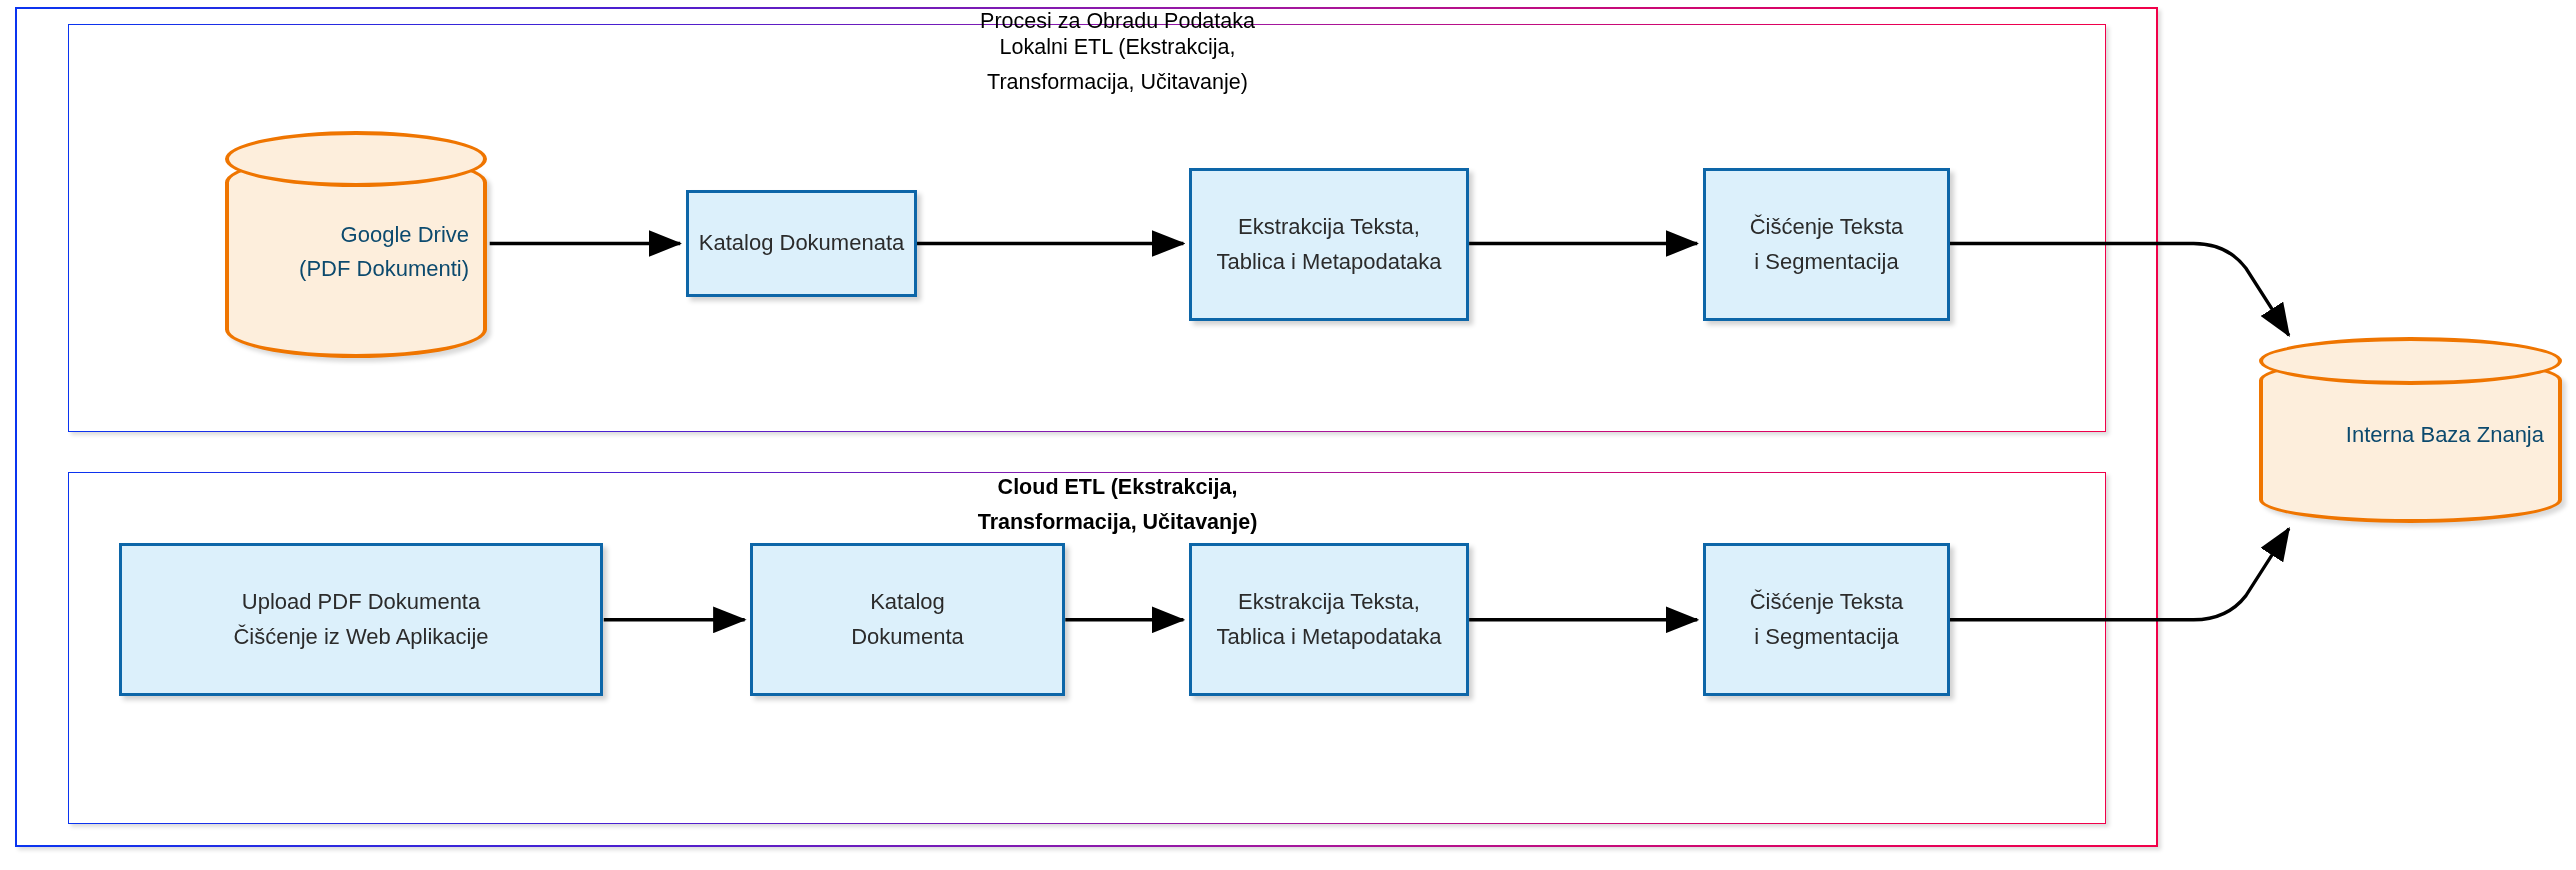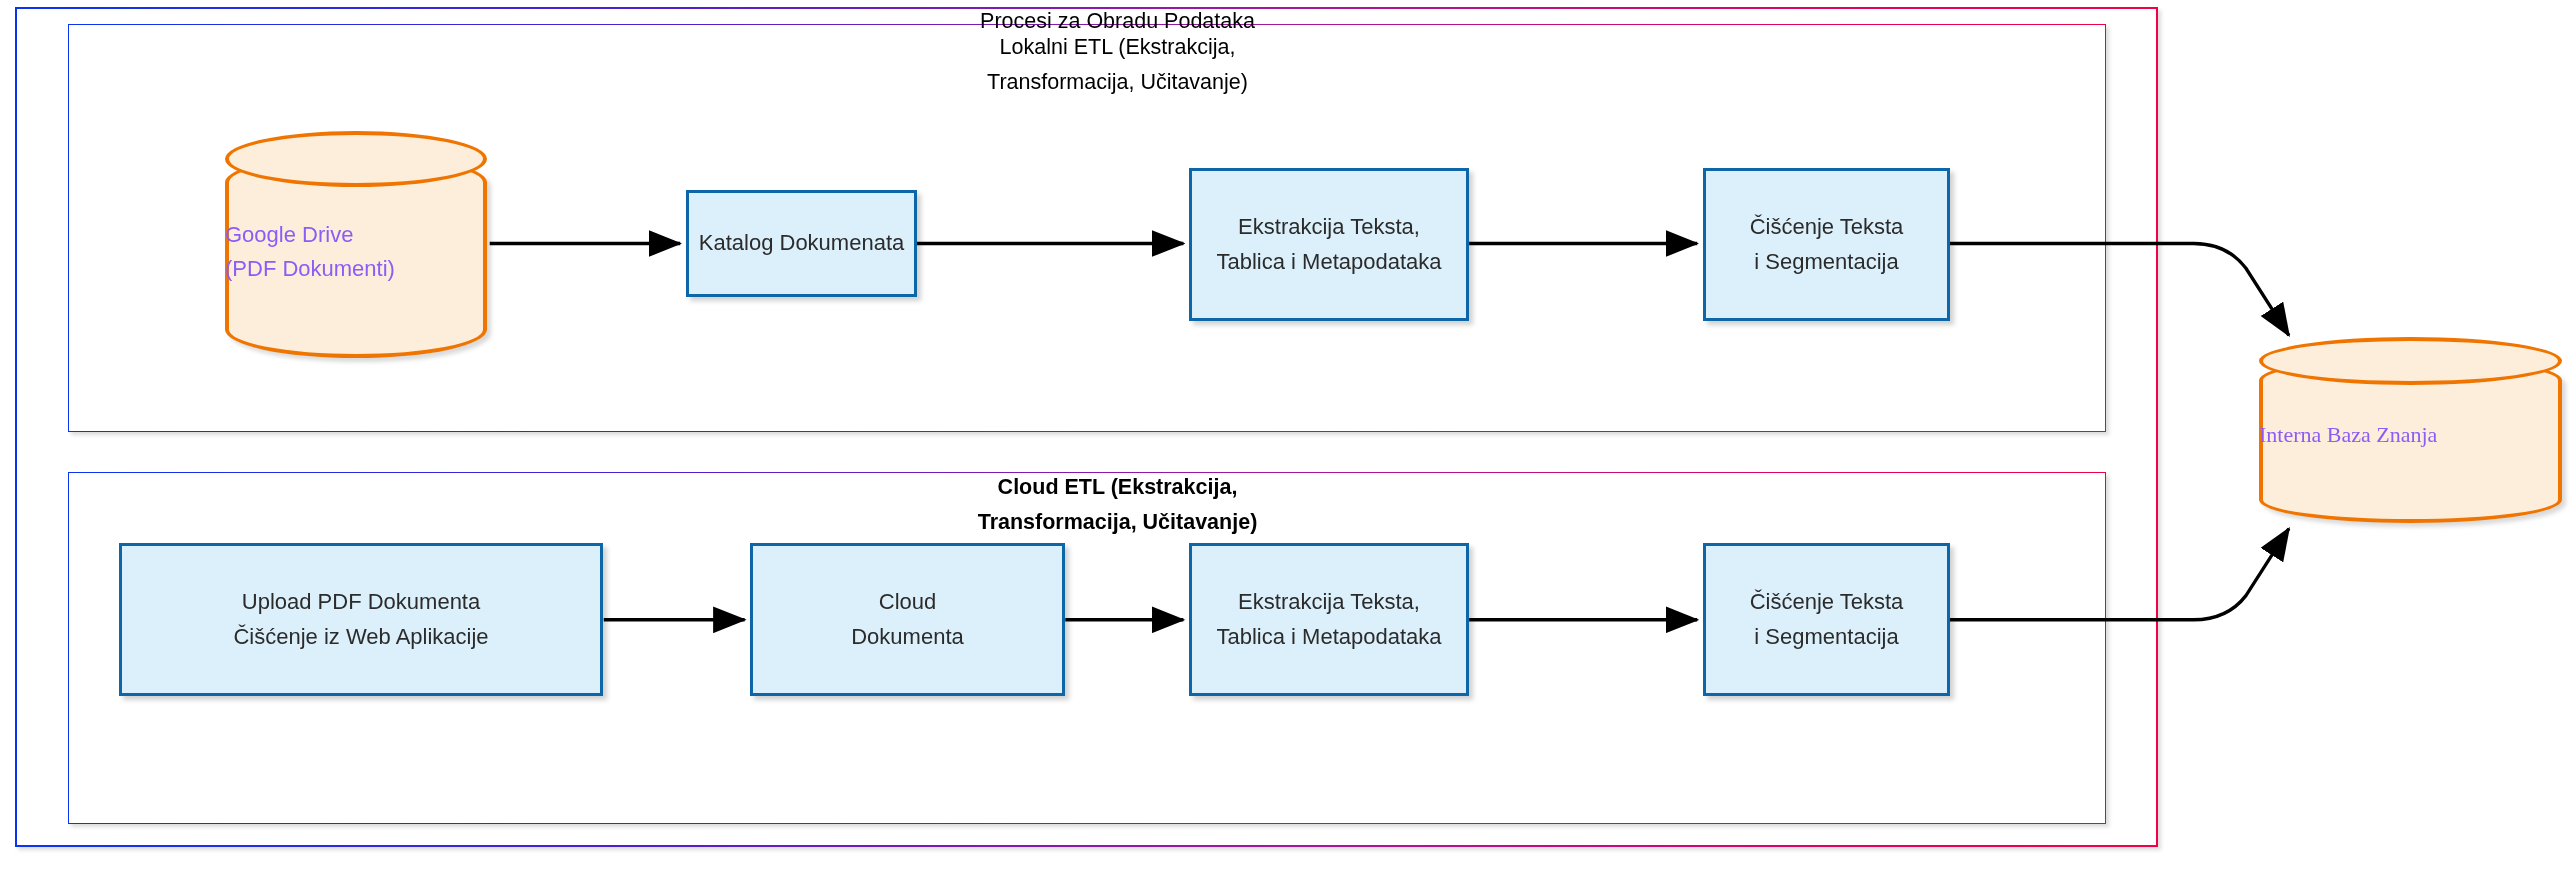--- a/index.html
+++ b/index.html
@@ -68,22 +68,22 @@
     position: absolute;
     left: 0; right: 0;
     box-sizing: border-box;
     background: #fdeedc;
     border: 4px solid #ef7500;
     border-radius: 50%;
   }
   .cyl .label {
     position: absolute;
     left: 0; right: 18px;
-    text-align: left;
-    color: #8b5cf6;
+    text-align: right;
+    color: #0c4a6e;
     font-size: 22px;
     line-height: 1.55;
     z-index: 3;
   }
   .cyl .label .ln { display: block; white-space: nowrap; }
 
   
   .ttl {
     position: absolute;
     text-align: center;
@@ -151,35 +151,35 @@
     <span class="ln">Cloud ETL (Ekstrakcija,</span>
     <span class="ln">Transformacija, Učitavanje)</span>
   </div>
 
   <div class="pbox" style="left:119px; top:543px; width:484px; height:153px;text-align:right;">
     <span class="ln">Upload PDF Dokumenta</span>
     <span class="ln">Čišćenje iz Web Aplikacije</span>
   </div>
 
   <div class="pbox" style="left:750px; top:543px; width:315px; height:153px;">
-    <span class="ln">Cloud</span>
+    <span class="ln">Katalog</span>
     <span class="ln">Dokumenta</span>
   </div>
 
   <div class="pbox" style="left:1189px; top:543px; width:280px; height:153px;">
     <span class="ln">Ekstrakcija Teksta,</span>
     <span class="ln">Tablica i Metapodataka</span>
   </div>
 
   <div class="pbox" style="left:1703px; top:543px; width:247px; height:153px;">
     <span class="ln">Čišćenje Teksta</span>
     <span class="ln">i Segmentacija</span>
   </div>
 
-  <div class="cyl" style="left:2259px; top:337px; width:303px; height:186px;font-family:Liberation Serif, serif;">
+  <div class="cyl" style="left:2259px; top:337px; width:303px; height:186px;">
     <div class="body" style="top:20px; height:166px;"></div>
     <div class="top" style="top:0px; height:48px;"></div>
     <div class="label" style="top:81px;">
       <span class="ln">Interna Baza Znanja</span>
     </div>
   </div>
 
   <svg class="wires" viewBox="0 0 3840 1297" preserveAspectRatio="none">
     <defs>
       <marker id="ah" markerWidth="10" markerHeight="8" refX="9.4" refY="4" orient="auto" markerUnits="strokeWidth">

